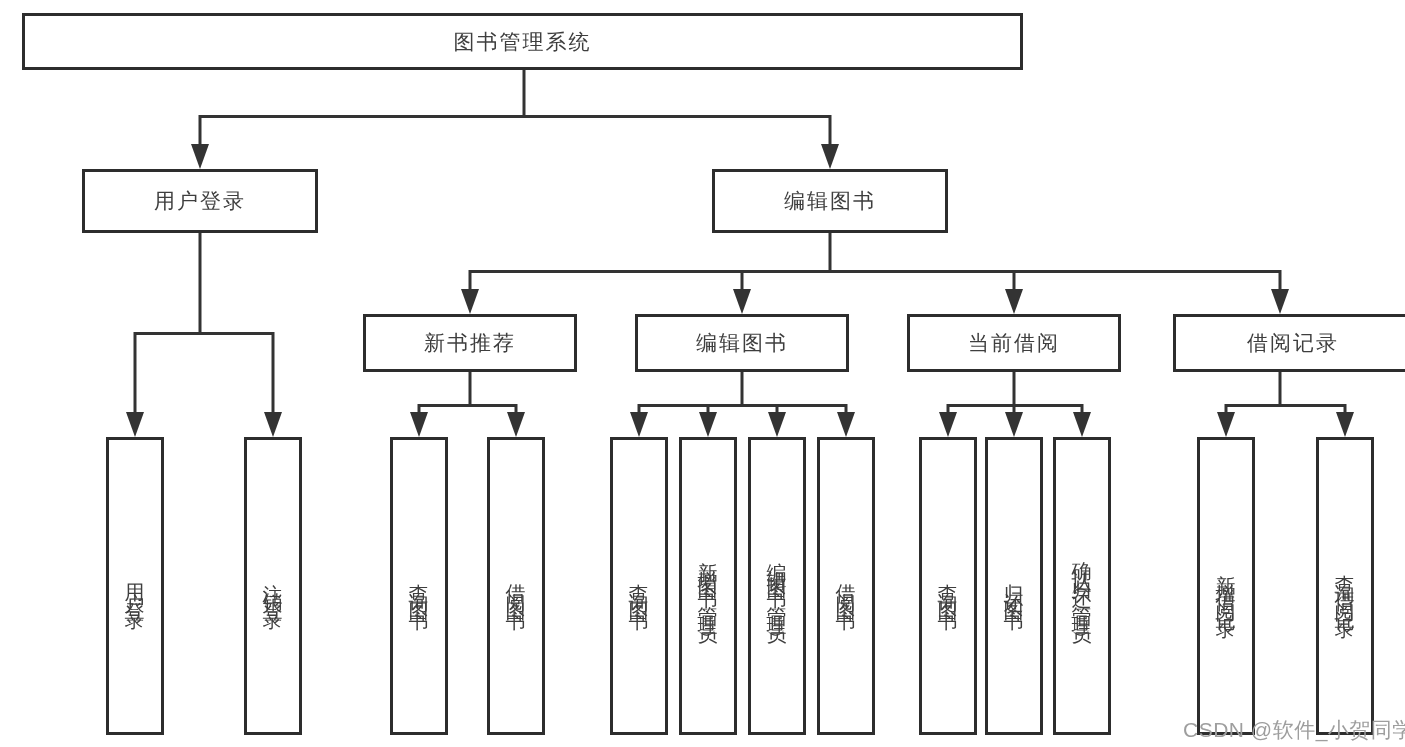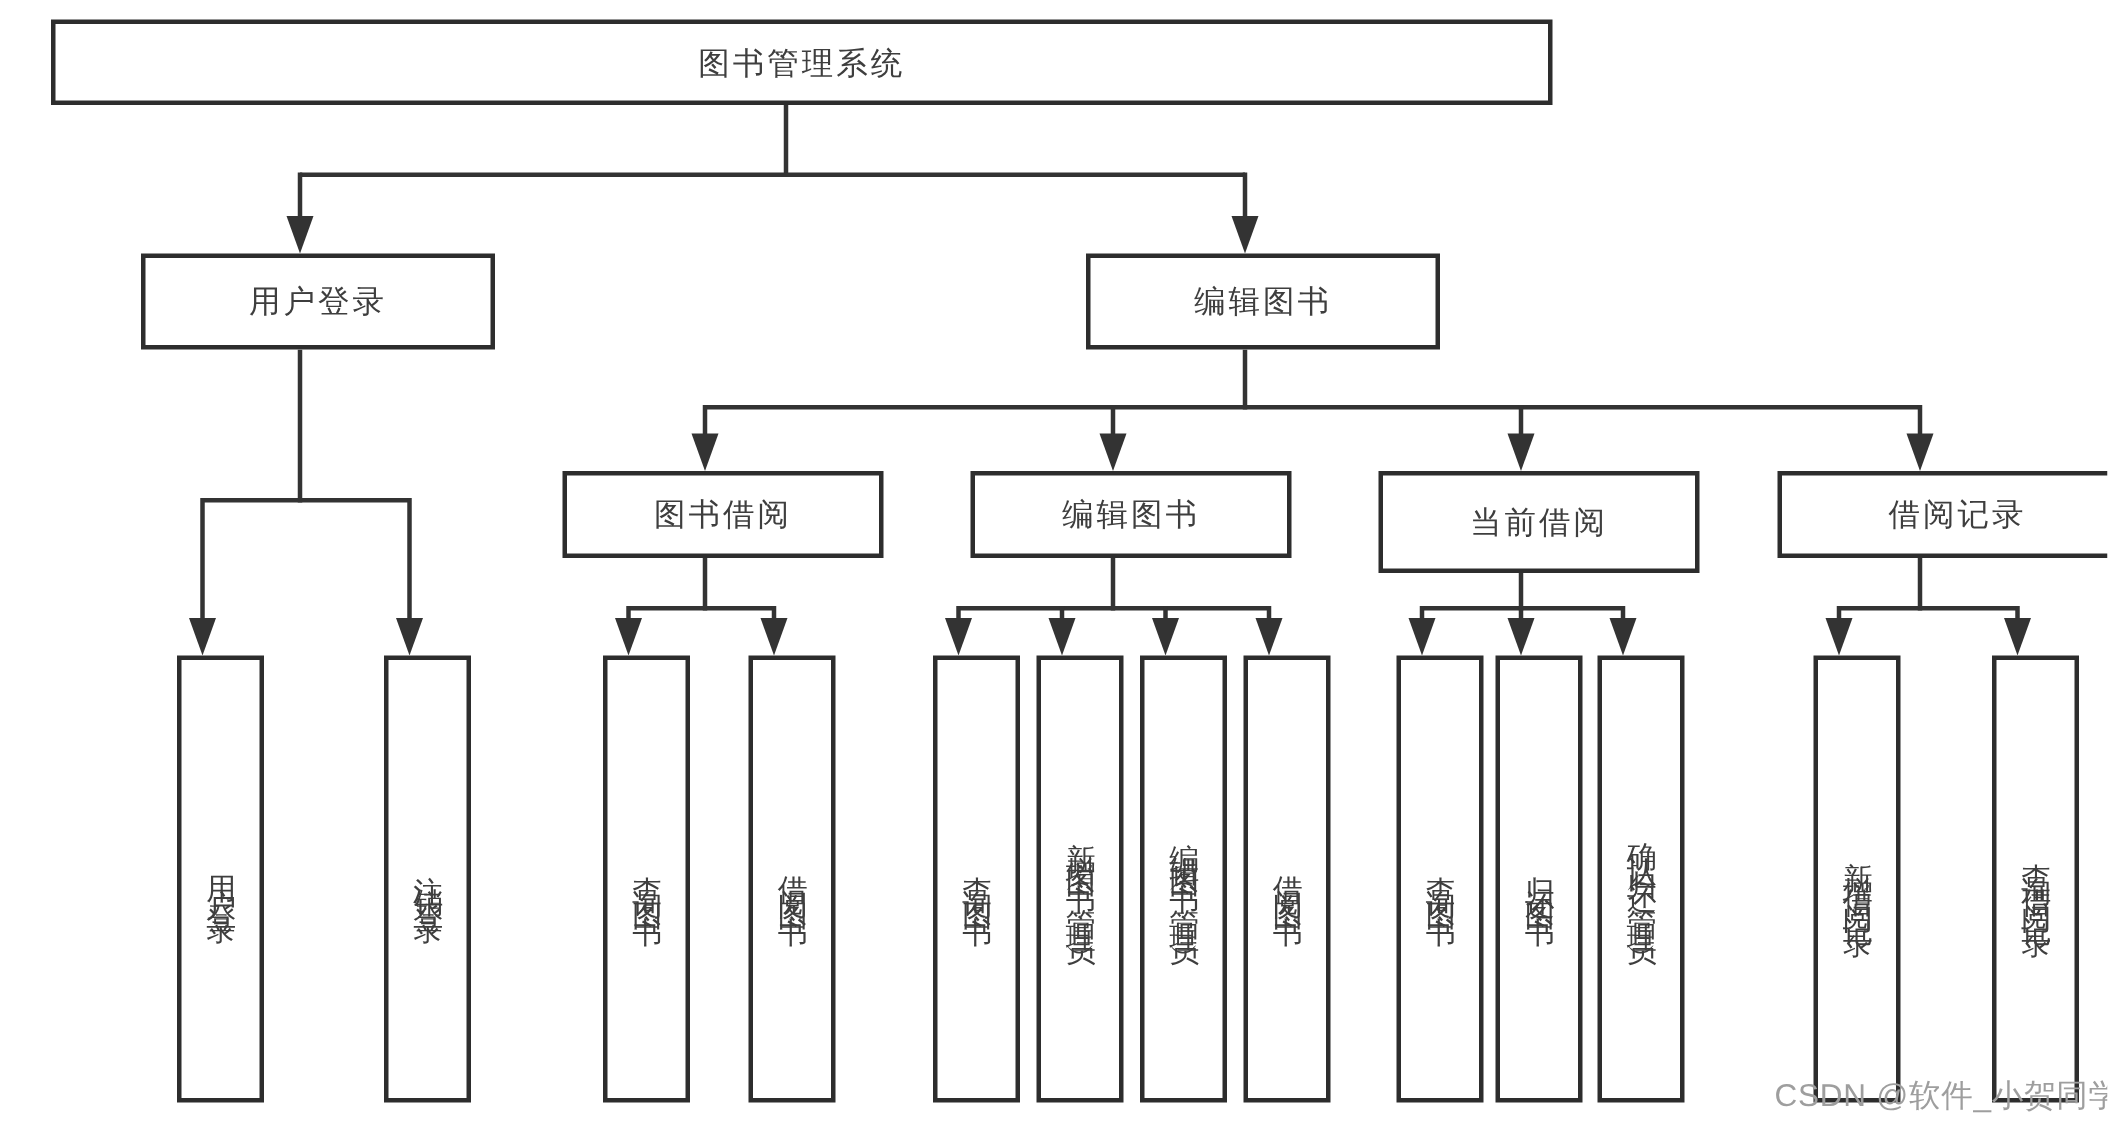--- a/index.html
+++ b/index.html
@@ -24,21 +24,20 @@
   .box {
     position: absolute;
     box-sizing: border-box;
     background: #ffffff;
     border: 3px solid #2d2d2d;
     display: flex;
     align-items: center;
     justify-content: center;
     color: #3e3e3e;
     z-index: 2;
-    margin-left: 12px;
   }
   .box.h {
     font-size: 21px;
     letter-spacing: 2px;
   }
   .box.v .vtext {
     writing-mode: vertical-rl;
     text-orientation: mixed;
     font-size: 20px;
     line-height: 1;
@@ -128,26 +127,26 @@
   </div>
 
   <div class="box h" style="left:82px; top:169px; width:236px; height:64px">
     <span>用户登录</span>
   </div>
   <div class="box h" style="left:712px; top:169px; width:236px; height:64px">
     <span>编辑图书</span>
   </div>
 
   <div class="box h" style="left:363px; top:314px; width:214px; height:58px">
-    <span>图书借阅</span>
+    <span>新书推荐</span>
   </div>
   <div class="box h" style="left:635px; top:314px; width:214px; height:58px">
     <span>编辑图书</span>
   </div>
-  <div class="box h" style="left:907px; top:314px; width:214px; height:68px">
+  <div class="box h" style="left:907px; top:314px; width:214px; height:58px">
     <span>当前借阅</span>
   </div>
   <div class="box h" style="left:1173px; top:314px; width:240px; height:58px">
     <span>借阅记录</span>
   </div>
 
   <div class="box v" style="left:106px; top:437px; width:58px; height:298px">
     <span class="vtext">用户登录</span>
   </div>
   <div class="box v" style="left:244px; top:437px; width:58px; height:298px">

